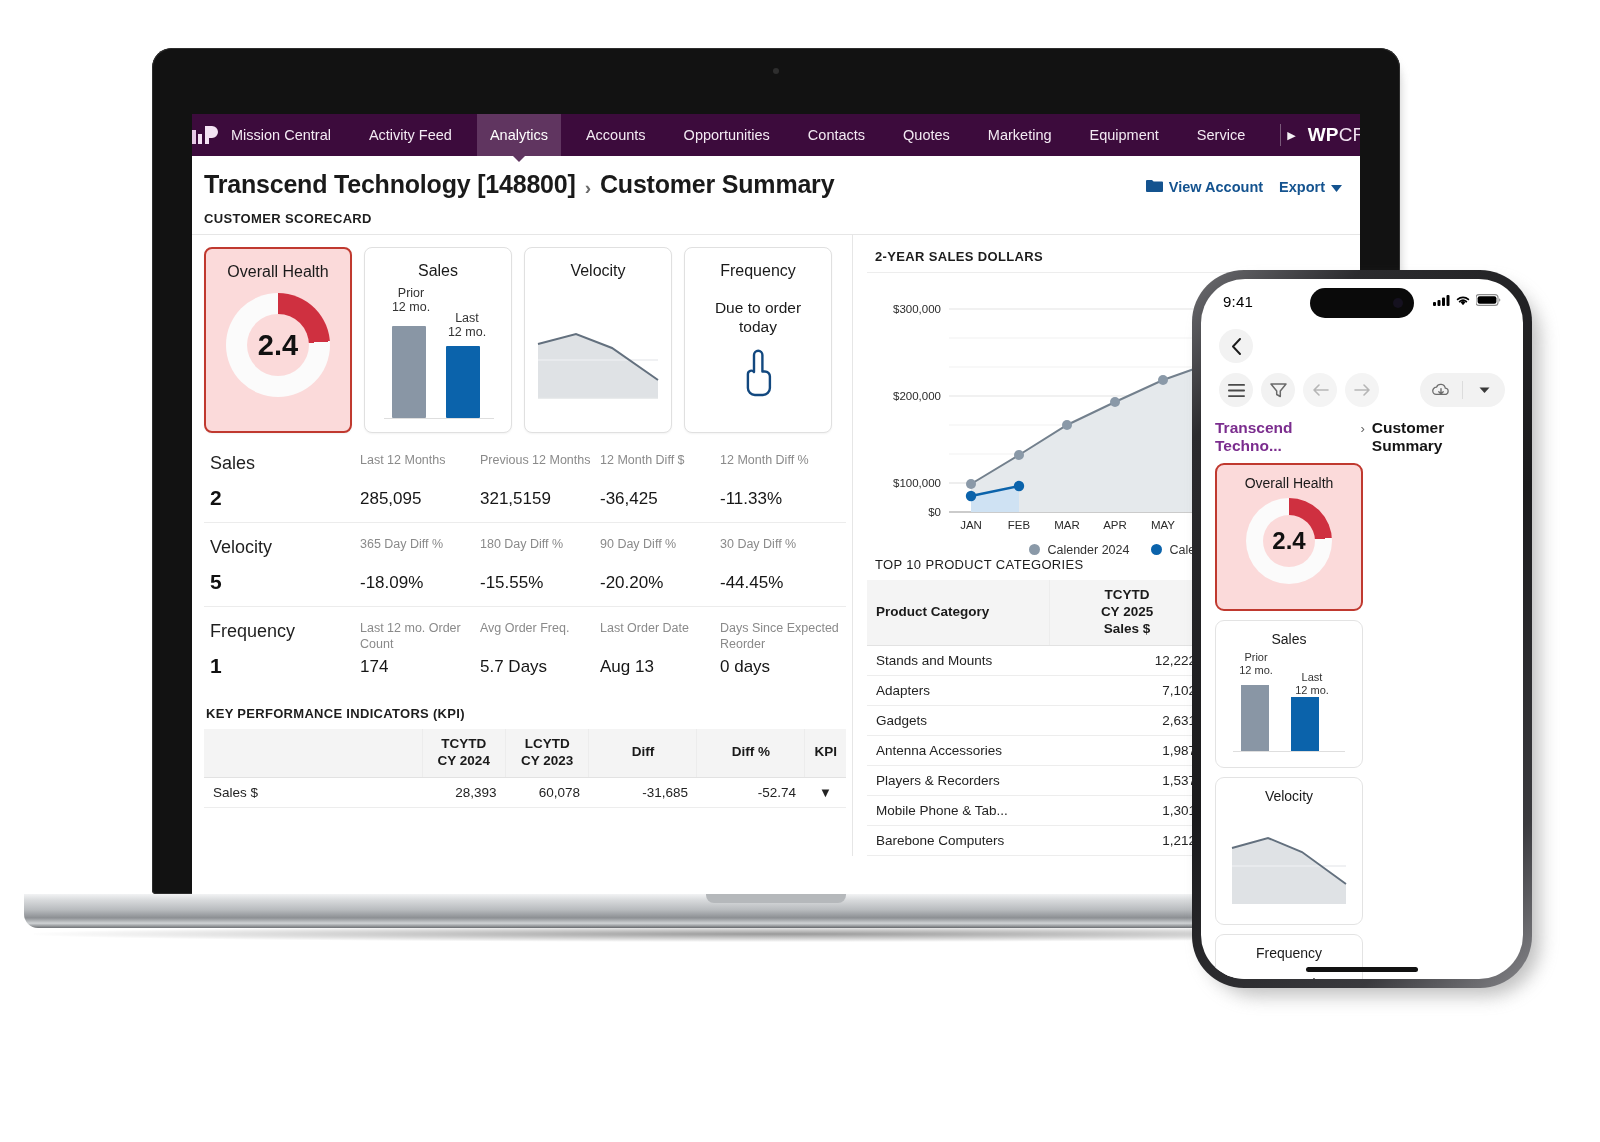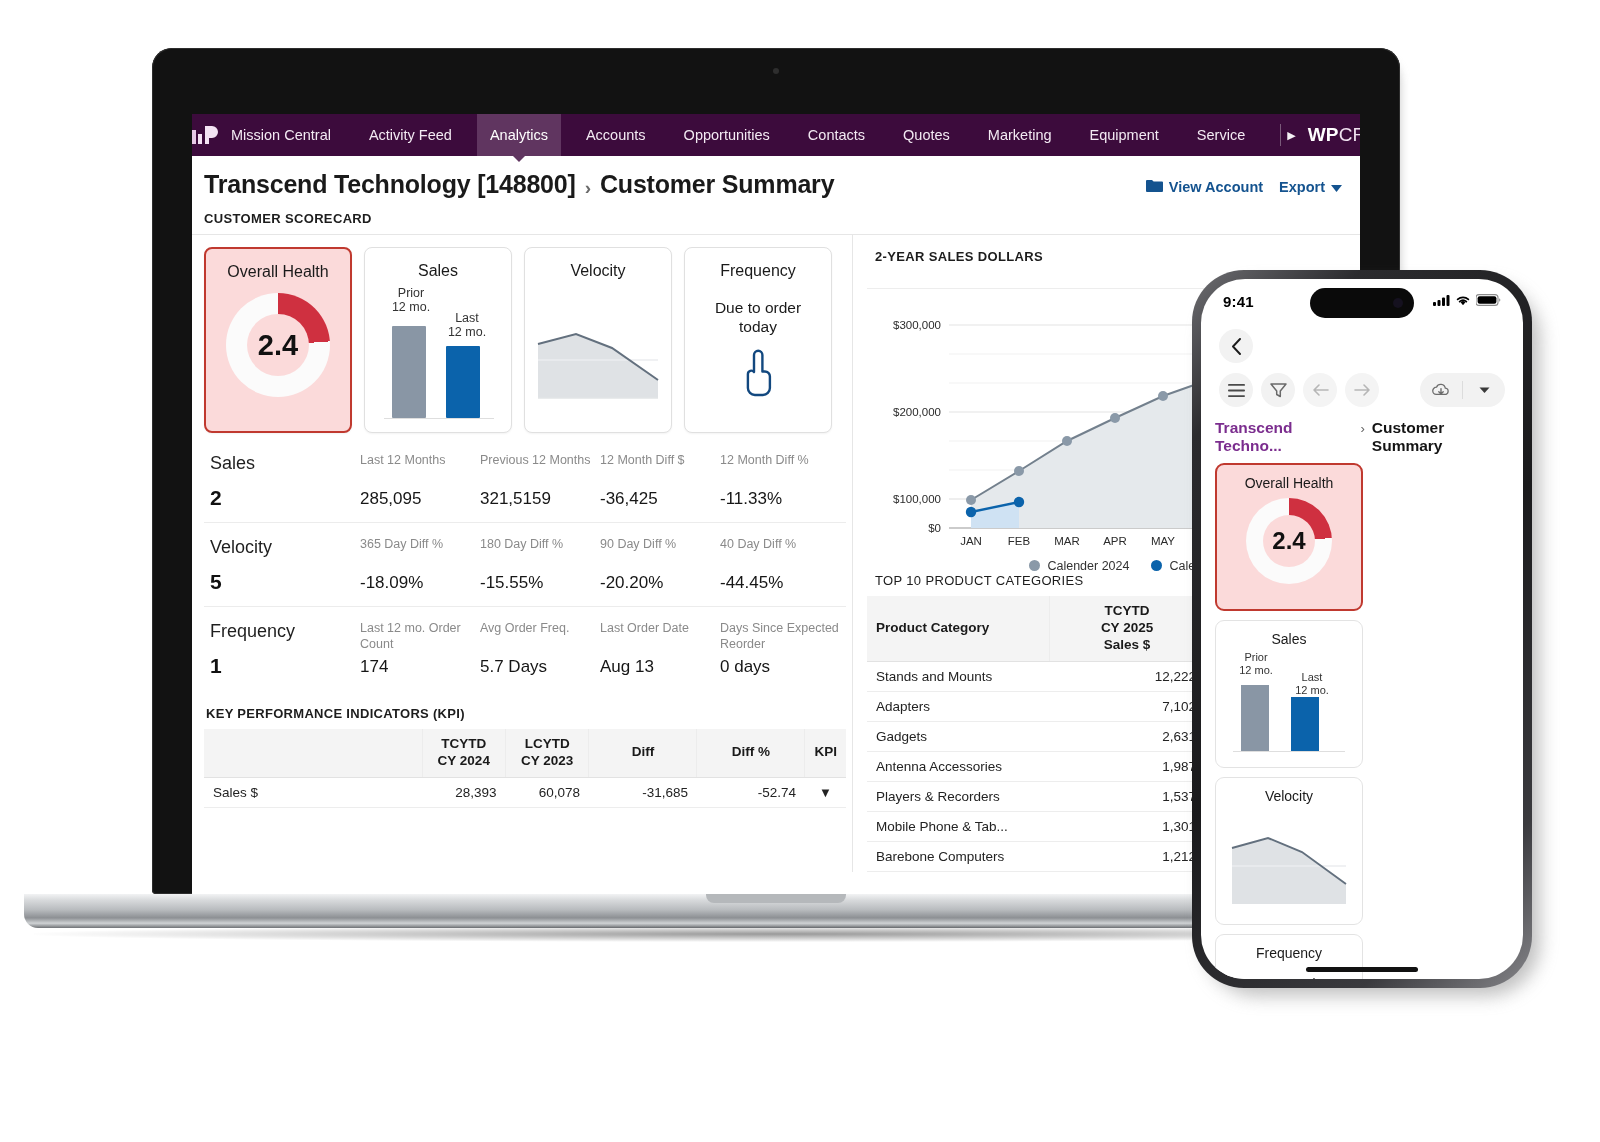--- a/index.html
+++ b/index.html
@@ -134,21 +134,21 @@
     background: #f4f4f4; color: #1a1a1a; font-weight: bold; padding: 7px 9px;
     border-bottom: 1px solid #e2e2e2; border-left: 1px solid #ececec; line-height: 1.25;
   }
   table.grid th:first-child { border-left: none; }
   table.grid td { padding: 7px 9px; border-bottom: 1px solid #ededed; color: #232323; }
   .num { text-align: right; }
   .ctr { text-align: center; }
   .tri-down { color: #c0391c; font-size: 13px; }
 
   
-  .chart-title { font-size: 13px; font-weight: bold; color: #1d1d1d; letter-spacing: .35px; padding: 14px 0 24px 8px; border-bottom: 1px solid #ededed; }
+  .chart-title { font-size: 13px; font-weight: bold; color: #1d1d1d; letter-spacing: .35px; padding: 14px 0 8px 8px; border-bottom: 1px solid #ededed; }
   .chart-box { position: relative; height: 268px; padding-top: 6px; }
   .legend { display: flex; gap: 22px; justify-content: center; font-size: 12.5px; color: #333; margin-top: 2px; padding-left: 40px; }
   .legend i { display: inline-block; width: 11px; height: 11px; border-radius: 50%; vertical-align: -1px; margin-right: 7px; }
 
   .cat-title { font-size: 13px; font-weight: normal; color: #1d1d1d; letter-spacing: .35px; padding: 16px 0 8px 8px; }
   .cat-table { font-size: 13.5px; }
 
   
   #phone { position: absolute; left: 1192px; top: 270px; width: 348px; height: 728px; }
   #phone-shadow {
@@ -157,21 +157,21 @@
   }
   #phone-frame {
     position: absolute; left: 0; top: 0; width: 340px; height: 718px;
     border-radius: 52px; background: linear-gradient(135deg,#6f6f73 0%,#2b2b2e 16%,#1a1a1c 52%,#3a3a3e 84%,#86868a 100%);
     padding: 9px;
   }
   #phone-screen {
     width: 100%; height: 100%; background: #fff; border-radius: 44px; overflow: hidden; position: relative;
   }
   .status-bar { height: 44px; display: flex; align-items: center; padding: 0 22px; position: relative; }
-  .status-time { font-size: 15px; font-weight: bold; color: #000; letter-spacing: .2px; }
+  .status-time { font-size: 15px; font-weight: normal; color: #000; letter-spacing: .2px; }
   .dyn-island {
     position: absolute; left: 50%; margin-left: -52px; top: 9px; width: 104px; height: 30px;
     background: #0a0a0a; border-radius: 16px;
   }
   .dyn-cam { position: absolute; right: 11px; top: 10px; width: 10px; height: 10px; border-radius: 50%; background: #15111f; }
   .status-right { margin-left: auto; display: flex; align-items: center; gap: 5px; }
   .p-toolbar { padding: 6px 18px 0 18px; }
   .circ-btn {
     width: 34px; height: 34px; border-radius: 50%; background: #f2f2f2;
     display: inline-flex; align-items: center; justify-content: center;
@@ -367,21 +367,21 @@
                   </div>
                 <div class="m-cell">
                     <div class="t">180 Day Diff %</div>
                     <div class="v">-15.55%</div>
                   </div>
                 <div class="m-cell">
                     <div class="t">90 Day Diff %</div>
                     <div class="v">-20.20%</div>
                   </div>
                 <div class="m-cell">
-                    <div class="t">40 Day Diff %</div>
+                    <div class="t">30 Day Diff %</div>
                     <div class="v">-44.45%</div>
                   </div>
               </div>
               <div class="mrow">
                 <div class="m-name">
                   <div class="t">Frequency</div>
                   <div class="v">1</div>
                 </div>
                 <div class="m-cell">
                     <div class="t">Last 12 mo. Order Count</div>

